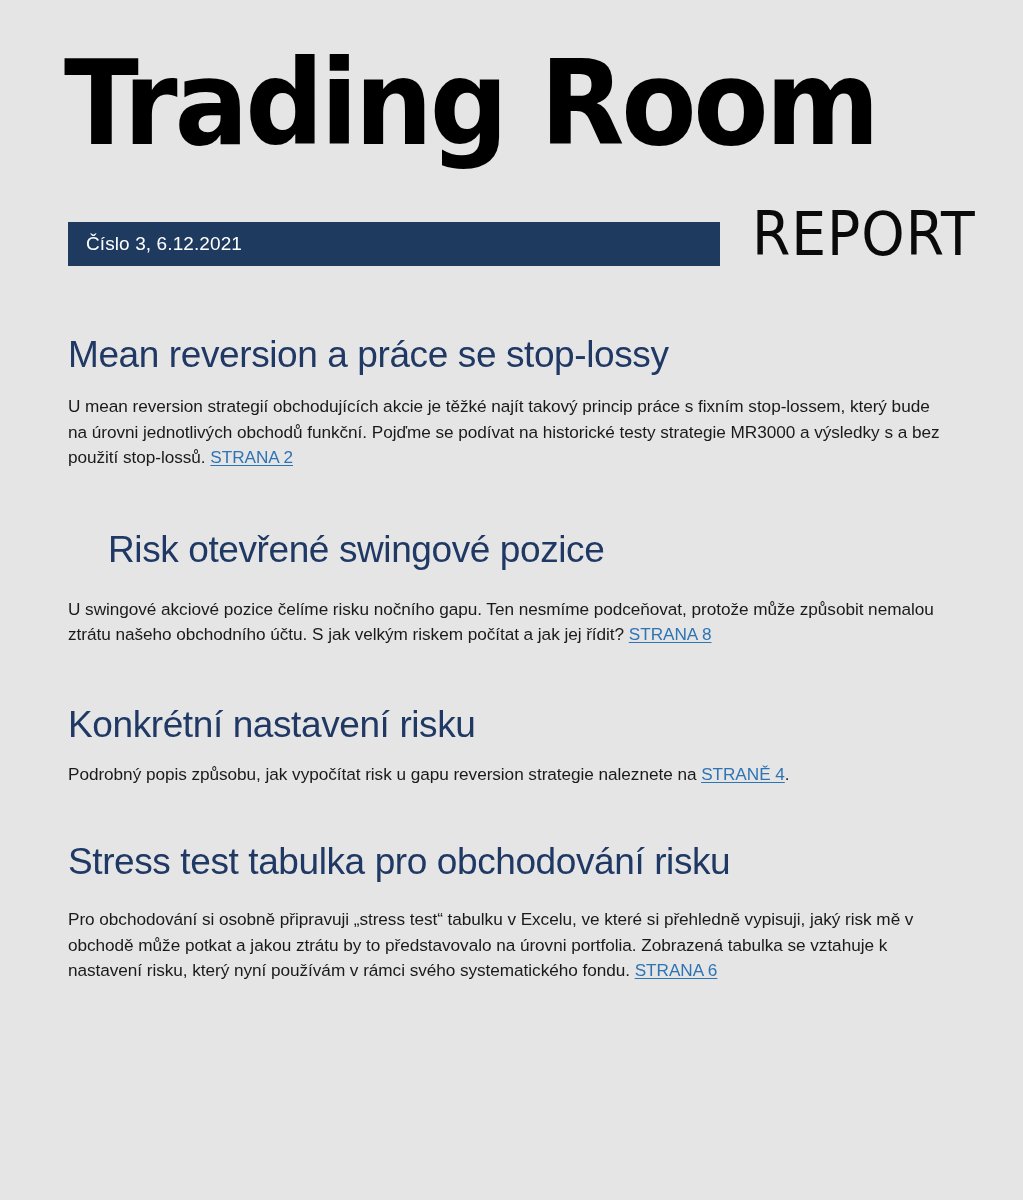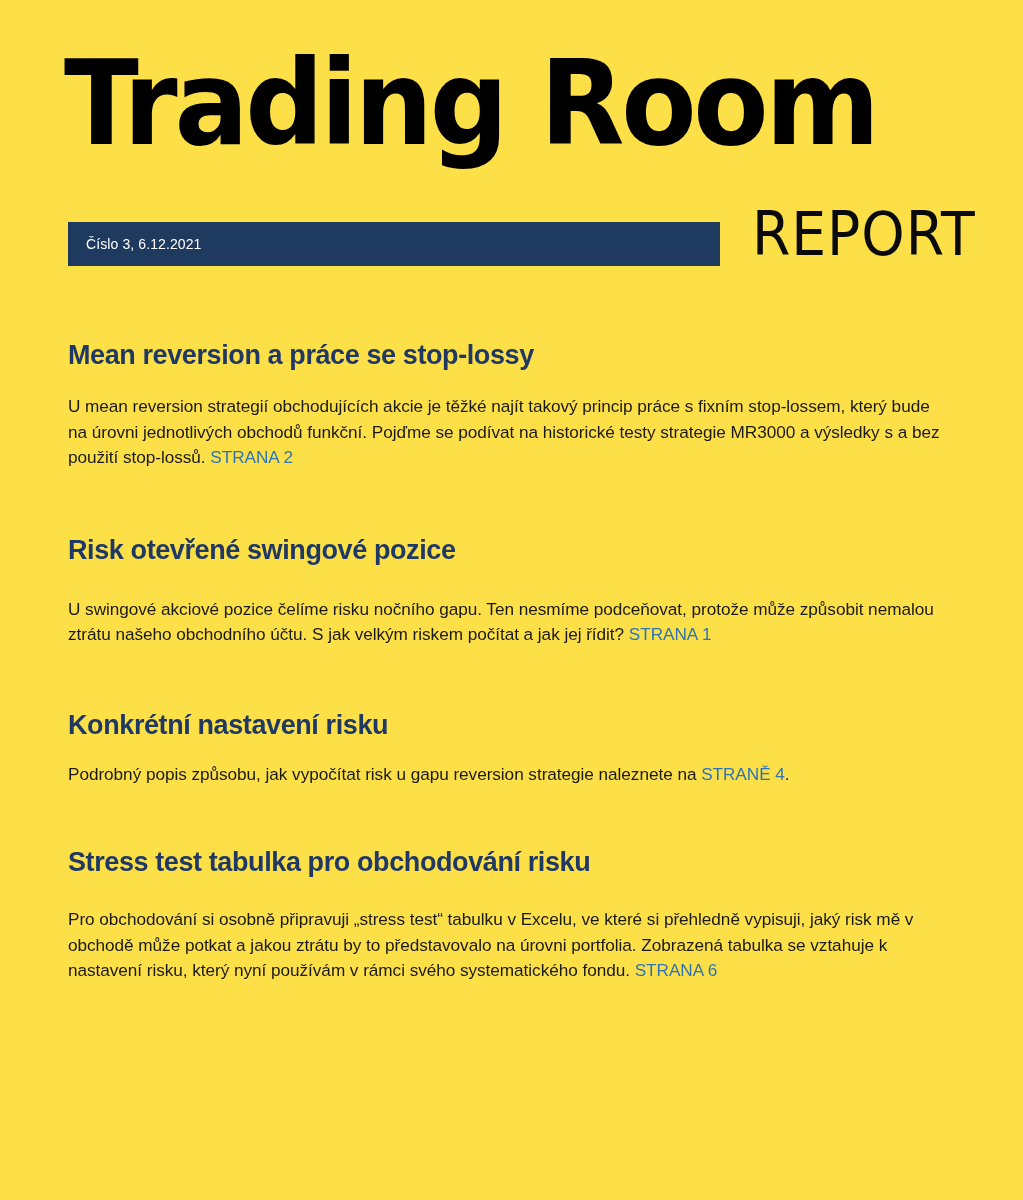--- a/index.html
+++ b/index.html
@@ -13,21 +13,21 @@
     height: 1200px;
     font-family: "Liberation Sans", sans-serif;
     overflow: hidden;
     position: relative;
   }
 
   .page {
     position: relative;
     width: 1023px;
     height: 1200px;
-    background: #fde047;
+    background: #e5e5e5;
     box-sizing: border-box;
   }
 
   
   .masthead {
     position: absolute;
     left: 0;
     top: 0;
     width: 1023px;
     height: 300px;
@@ -66,21 +66,21 @@
     background: #1F3A5F;
   }
 
   .issue-bar-text {
     position: absolute;
     left: 18px;
     top: 0;
     height: 56px;
     line-height: 44px;
     font-family: "Liberation Sans", sans-serif;
-    font-size: 14px;
+    font-size: 19px;
     color: #ffffff;
     letter-spacing: 0.1px;
     white-space: nowrap;
     text-align: center;
   }
 
   .report-word {
     position: absolute;
     left: 752px;
     top: -18px;
@@ -102,54 +102,55 @@
     top: 330px;
     width: 882px;
   }
 
   .article {
     margin: 0 0 12px 0;
   }
 
   .article-heading {
     font-family: "Liberation Sans", sans-serif;
-    font-weight: 700;
-    font-size: 27px;
+    font-weight: 400;
+    font-size: 37px;
     line-height: 50px;
     letter-spacing: -0.4px;
     color: #1F3864;
     margin: 0 0 14px 0;
     white-space: nowrap;
   }
 
   .article-body {
     font-family: "Liberation Sans", sans-serif;
     font-weight: 400;
     font-size: 17.2px;
     line-height: 25.5px;
     color: #1a1a1a;
     margin: 0;
     letter-spacing: -0.05px;
   }
 
   .article-link {
     color: #2E74B5;
+    text-decoration: underline;
     text-underline-offset: 2px;
     cursor: pointer;
   }
 
   
   .article.a1 { margin-top: 0px; }
   .article.a2 { margin-top: 54px; }
   .article.a3 { margin-top: 52px; }
   .article.a4 { margin-top: 50px; }
 
   .article.a3 .article-heading { margin-bottom: 12px; }
   .article.a4 .article-heading { margin-bottom: 20px; }
-  .article.a2 .article-heading { margin-bottom: 22px; }
+  .article.a2 .article-heading { margin-bottom: 22px; margin-left: 40px; }
 </style>
 </head>
 <body>
 
 <div class="page">
 
   <div class="masthead">
 
     <div class="masthead-title">Trading Room</div>
 
@@ -166,21 +167,21 @@
 
   <div class="content">
 
     <div class="article a1">
       <h2 class="article-heading">Mean reversion a práce se stop-lossy</h2>
       <p class="article-body"><span>U mean reversion strategií obchodujících akcie je těžké najít takový princip práce s fixním stop-lossem, který bude na úrovni jednotlivých obchodů funkční. Pojďme se podívat na historické testy strategie MR3000 a výsledky s a bez použití stop-lossů. </span><a class="article-link">STRANA 2</a><span></span></p>
     </div>
 
     <div class="article a2">
       <h2 class="article-heading">Risk otevřené swingové pozice</h2>
-      <p class="article-body"><span>U swingové akciové pozice čelíme risku nočního gapu. Ten nesmíme podceňovat, protože může způsobit nemalou ztrátu našeho obchodního účtu. S jak velkým riskem počítat a jak jej řídit? </span><a class="article-link">STRANA 1</a><span></span></p>
+      <p class="article-body"><span>U swingové akciové pozice čelíme risku nočního gapu. Ten nesmíme podceňovat, protože může způsobit nemalou ztrátu našeho obchodního účtu. S jak velkým riskem počítat a jak jej řídit? </span><a class="article-link">STRANA 8</a><span></span></p>
     </div>
 
     <div class="article a3">
       <h2 class="article-heading">Konkrétní nastavení risku</h2>
       <p class="article-body"><span>Podrobný popis způsobu, jak vypočítat risk u gapu reversion strategie naleznete na </span><a class="article-link">STRANĚ 4</a><span>.</span></p>
     </div>
 
     <div class="article a4">
       <h2 class="article-heading">Stress test tabulka pro obchodování risku</h2>
       <p class="article-body"><span>Pro obchodování si osobně připravuji „stress test“ tabulku v Excelu, ve které si přehledně vypisuji, jaký risk mě v obchodě může potkat a jakou ztrátu by to představovalo na úrovni portfolia. Zobrazená tabulka se vztahuje k nastavení risku, který nyní používám v rámci svého systematického fondu. </span><a class="article-link">STRANA 6</a><span></span></p>

